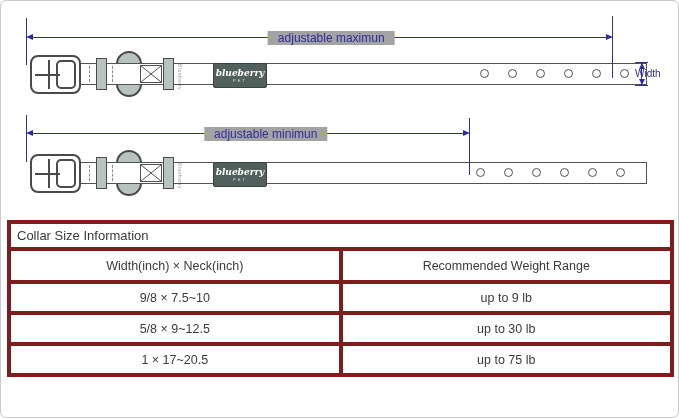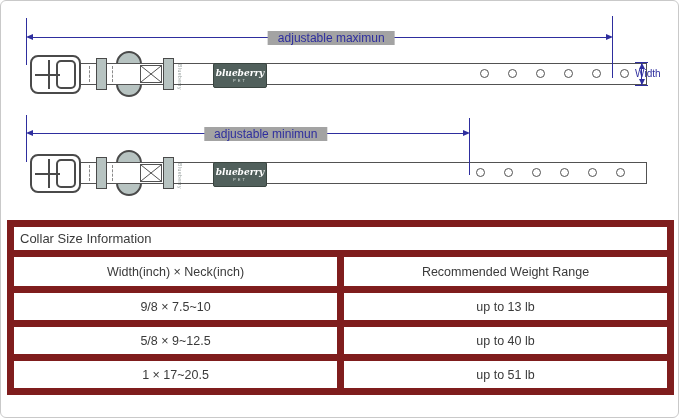--- a/index.html
+++ b/index.html
@@ -72,21 +72,21 @@
   .w-arrow .vline { position:absolute; left:6px; top:1px; bottom:1px; width:1px; background:#2e2e9e; }
   .w-arrow .head { position:absolute; left:3.5px; width:0; height:0;
                    border-left:3px solid transparent; border-right:3px solid transparent; }
   .w-arrow .head-u { top:1px; border-bottom:6px solid #2e2e9e; }
   .w-arrow .head-d { bottom:1px; border-top:6px solid #2e2e9e; }
   .w-text { position:absolute; left:634px; top:67px; font-size:10px; color:#2e2e9e; z-index:7; }
 
   
   .size-table { position:absolute; left:6px; top:219px; width:667px; border-collapse:collapse;
                 table-layout:fixed; }
-  .size-table td { border:7px solid #7f1d1d; font-size:12.5px; color:#3a3a3a;
+  .size-table td { border:4px solid #7f1d1d; font-size:12.5px; color:#3a3a3a;
                    text-align:center; padding:0; }
   .size-table .col-size { width:334px; }
   .size-table td.title-cell { text-align:left; padding:4px 6px; font-size:13px; height:14px; }
   .size-table td.head-cell  { height:29px; }
   .size-table td.data-cell  { height:27px; }
   .size-table td.tips-cell  { text-align:left; padding:4px 6px; font-size:12px; height:19px; }
 </style>
 </head>
 <body>
 
@@ -193,26 +193,26 @@
     <tbody>
       <tr>
         <td class="title-cell" colspan="2">Collar Size Information</td>
       </tr>
       <tr>
         <td class="head-cell col-size">Width(inch) × Neck(inch)</td>
         <td class="head-cell">Recommended Weight Range</td>
       </tr>
       <tr>
         <td class="data-cell">9/8 × 7.5~10</td>
-        <td class="data-cell">up to 13 lb</td>
+        <td class="data-cell">up to 9 lb</td>
       </tr>
       <tr>
         <td class="data-cell">5/8 × 9~12.5</td>
-        <td class="data-cell">up to 40 lb</td>
+        <td class="data-cell">up to 30 lb</td>
       </tr>
       <tr>
         <td class="data-cell">1 × 17~20.5</td>
-        <td class="data-cell">up to 51 lb</td>
+        <td class="data-cell">up to 75 lb</td>
       </tr>
     </tbody>
   </table>
 
 </div>
 
 </body></html>

